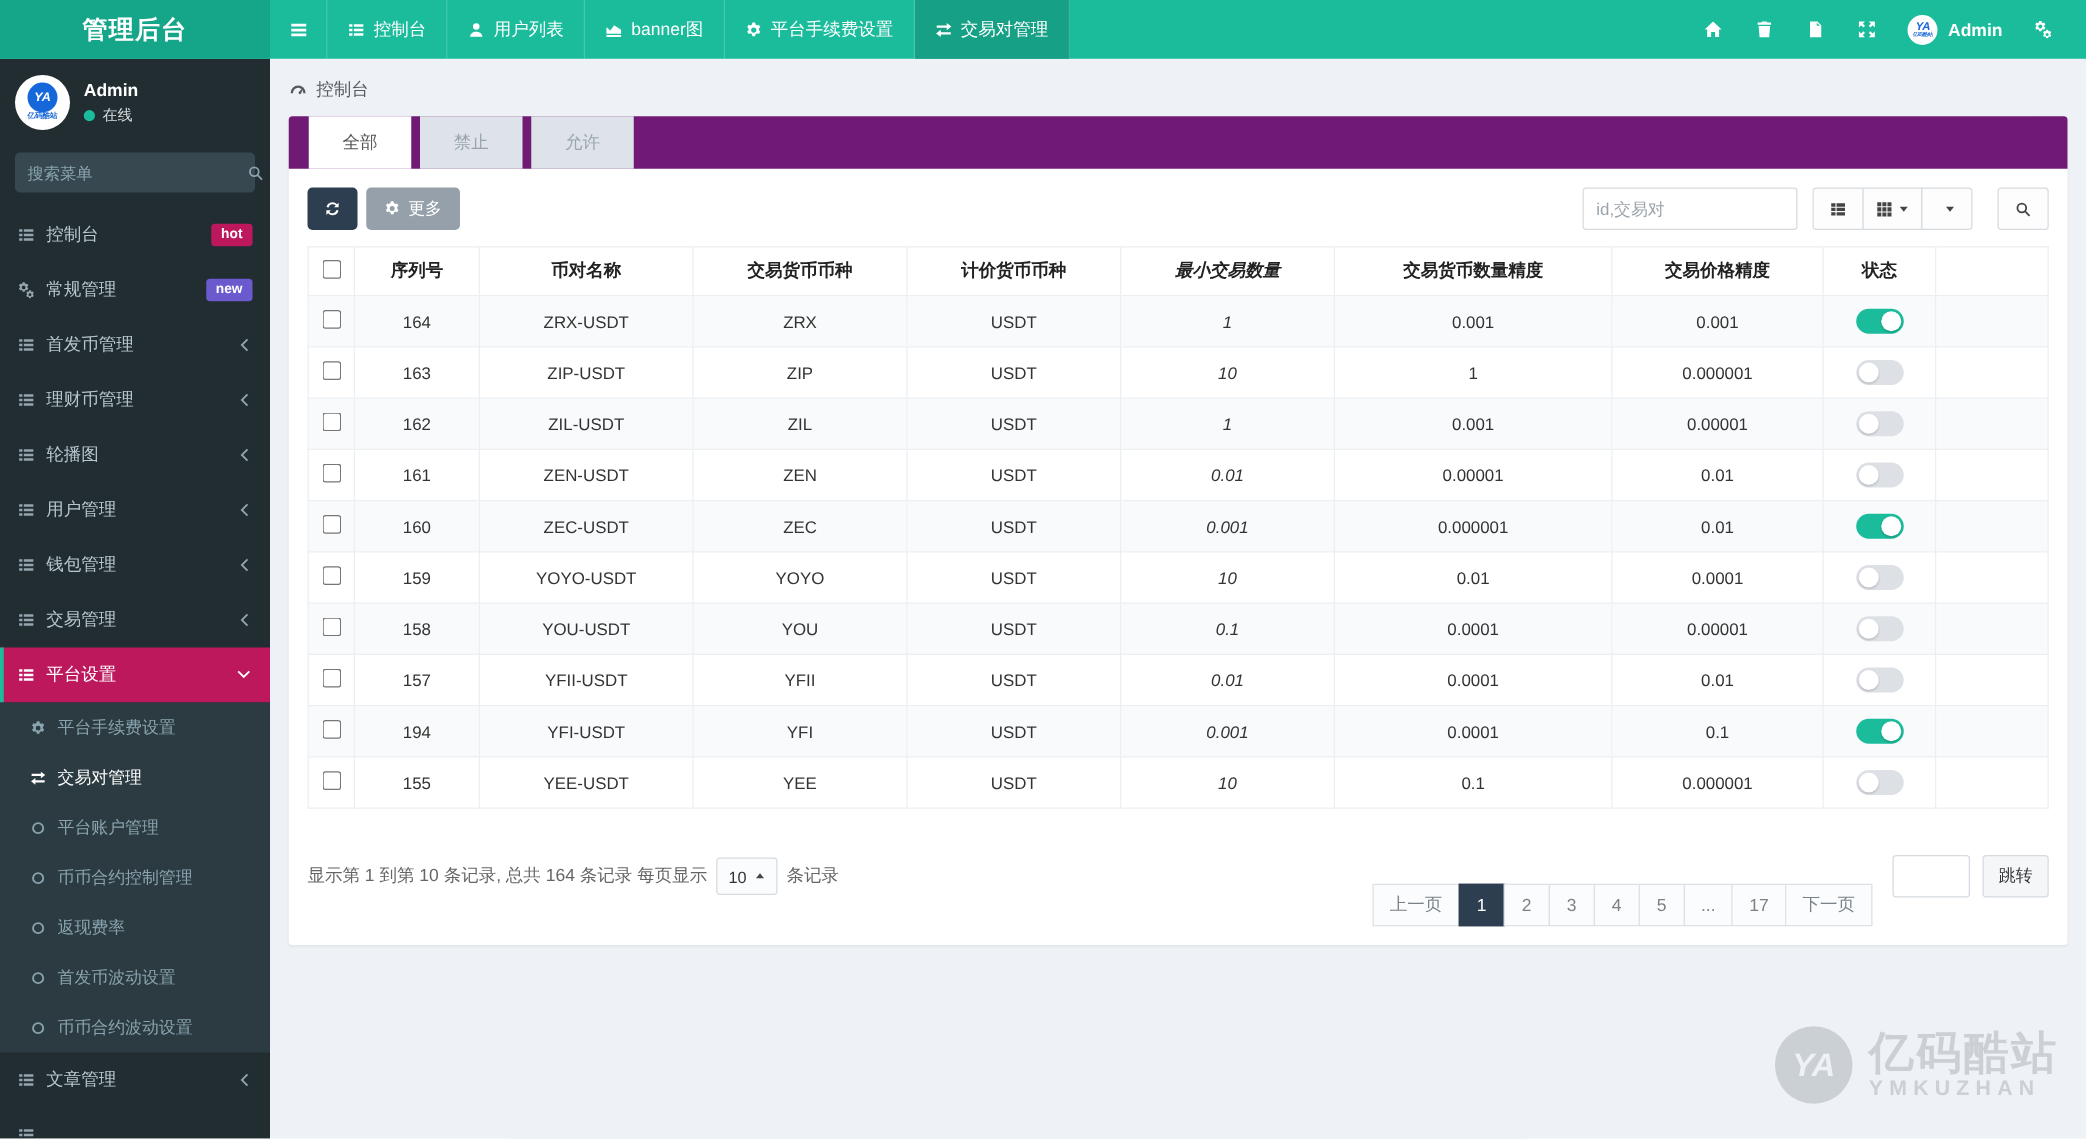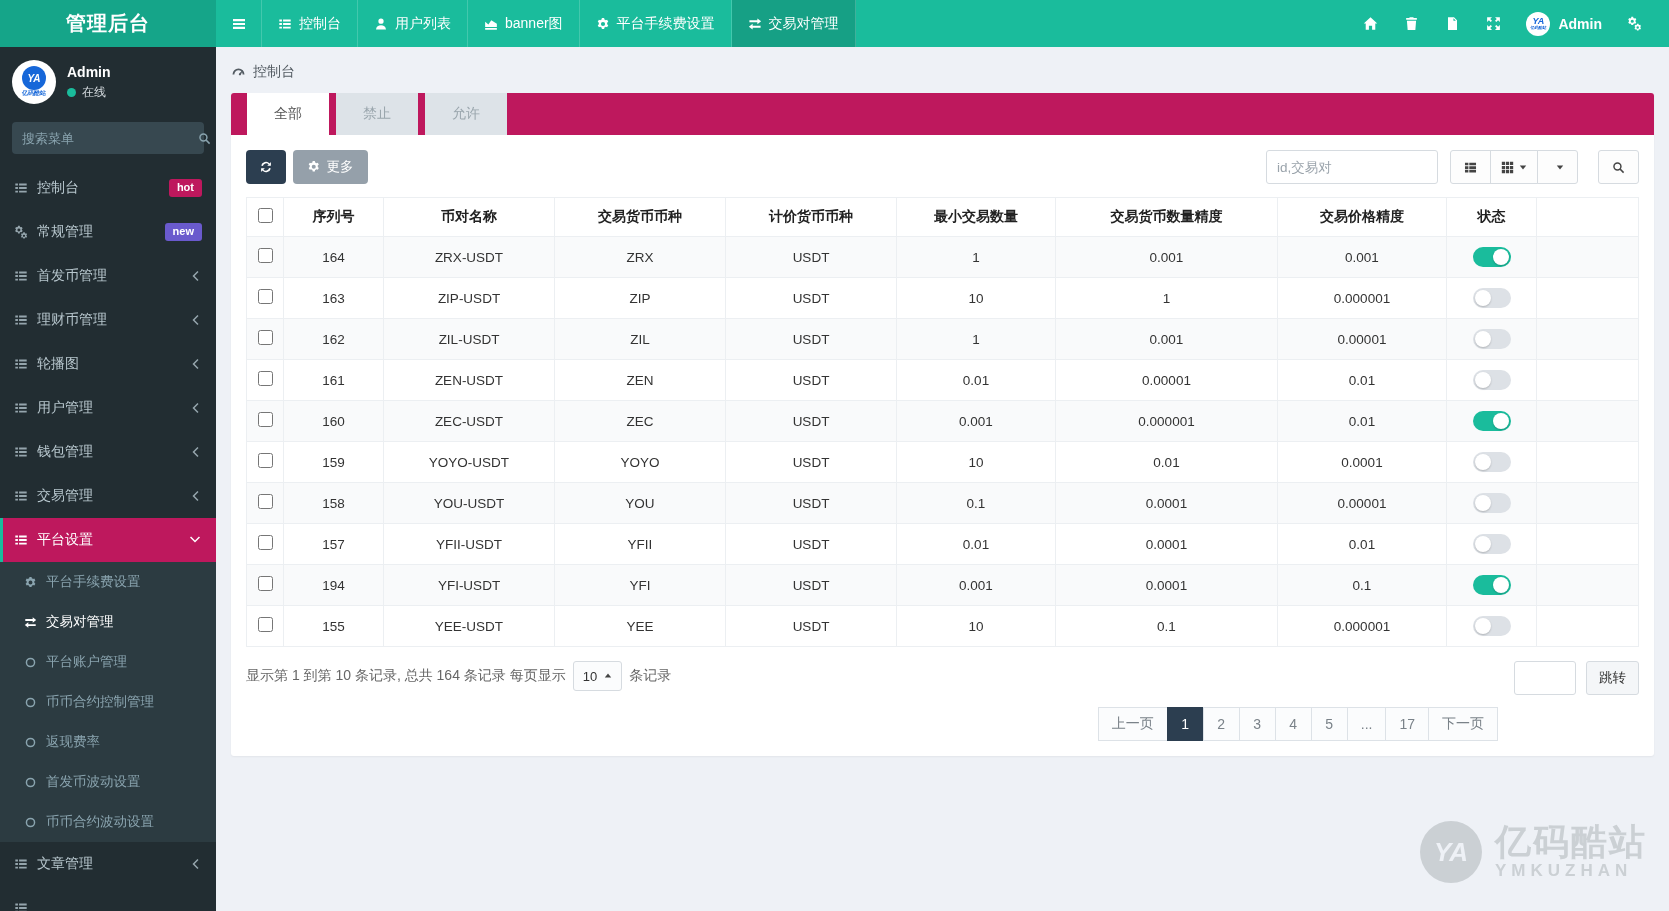--- a/index.html
+++ b/index.html
@@ -47,21 +47,21 @@
   .submenu-item { height: 40px; display: flex; align-items: center; gap: 9px; padding: 0 14px 0 24px; color: #8aa4af; font-size: 13.5px; cursor: pointer; }
   .submenu-item .icon { font-size: 13px; }
   .submenu-item.active { color: #fff; }
 
   
   .content { position: absolute; top: 47px; left: 216px; right: 0; bottom: 0; overflow: hidden; }
   .breadcrumb { display: flex; align-items: center; gap: 7px; padding: 16px 15px 12px; color: #545c63; font-size: 14px; }
   .breadcrumb .icon { font-size: 15px; color: #545c63; }
 
   .card { margin: 0 15px; background: #fff; border-radius: 3px; box-shadow: 0 1px 2px rgba(0,0,0,.05); }
-  .tab-strip { background: #be185d; display: flex; gap: 7px; padding: 0 0 0 16px; height: 42px; align-items: stretch; border-radius: 3px 3px 0 0; }
+  .tab-strip { background: #701a75; display: flex; gap: 7px; padding: 0 0 0 16px; height: 42px; align-items: stretch; border-radius: 3px 3px 0 0; }
   .tab { padding: 0 27px; display: flex; align-items: center; font-size: 14px; color: #9aa6ad; background: #dde3e8; cursor: pointer; margin-top: 0; }
   .tab.active { background: #fff; color: #555; }
 
   .card-body { padding: 15px; }
   .toolbar { display: flex; align-items: center; margin-bottom: 13px; }
   .btn { border: none; cursor: pointer; font-family: Liberation Mono, monospace; display: inline-flex; align-items: center; justify-content: center; gap: 6px; }
   .btn-refresh { width: 40px; height: 34px; border-radius: 4px; background: #2c3e50; color: #fff; font-size: 14px; }
   .btn-more { height: 34px; margin-left: 7px; padding: 0 14px; border-radius: 4px; background: #95a0aa; color: #fff; font-size: 13.5px; }
   .toolbar-right { margin-left: auto; display: flex; align-items: center; }
   .tb-search { width: 172px; height: 34px; border: 1px solid #d6dbe0; border-radius: 3px; padding: 0 10px; font-size: 13.5px; color: #333; font-family: inherit; outline: none; }
@@ -75,32 +75,32 @@
 
   table.grid { width: 100%; border-collapse: collapse; font-size: 13.5px; color: #333; table-layout: fixed; }
   .grid th, .grid td { border: 1px solid #eceff2; text-align: center; padding: 10px 6px; overflow: hidden; }
   .grid th { font-weight: bold; font-size: 14px; color: #222; background: #fff; }
   .grid tbody tr:nth-child(odd) td { background: #f9fafb; }
   .grid th:nth-child(1), .grid td:nth-child(1) { width: 37px; }
   .grid th:nth-child(2), .grid td:nth-child(2) { width: 100px; }
   .grid th:nth-child(3), .grid td:nth-child(3) { width: 171px; }
   .grid th:nth-child(4), .grid td:nth-child(4) { width: 171px; }
   .grid th:nth-child(5), .grid td:nth-child(5) { width: 171px; }
-  .grid th:nth-child(6), .grid td:nth-child(6) { width: 159px; }
+  .grid th:nth-child(6), .grid td:nth-child(6) { width: 171px; font-style: italic; }
   .grid th:nth-child(7), .grid td:nth-child(7) { width: 222px; }
   .grid th:nth-child(8), .grid td:nth-child(8) { width: 169px; }
   .grid th:nth-child(9), .grid td:nth-child(9) { width: 90px; }
   .grid input[type="checkbox"] { width: 15px; height: 15px; accent-color: #1abc9c; cursor: pointer; }
 
   .toggle { width: 38px; height: 20px; border-radius: 10px; background: #dde1e6; display: inline-block; position: relative; vertical-align: middle; cursor: pointer; }
   .toggle .knob { position: absolute; top: 2px; left: 2px; width: 16px; height: 16px; border-radius: 50%; background: #fff; box-shadow: 0 1px 2px rgba(0,0,0,.2); }
   .toggle.on { background: #1abc9c; }
   .toggle.on .knob { left: 20px; }
 
-  .table-footer { display: flex; align-items: flex-start; margin-top: 14px; }
+  .table-footer { display: flex; align-items: center; margin-top: 14px; }
   .info { display: flex; align-items: center; gap: 7px; font-size: 14px; color: #666; }
   .page-size { height: 30px; border: 1px solid #d6dbe0; border-radius: 3px; background: #fbfcfd; display: flex; align-items: center; gap: 7px; padding: 0 9px; font-size: 13px; color: #333; cursor: pointer; }
   .pagination { margin-left: auto; display: flex; margin-top: 46px; }
   .page-btn { min-width: 37px; height: 34px; padding: 0 13px; display: flex; align-items: center; justify-content: center; border: 1px solid #dde2e7; background: #fbfcfd; color: #7a8289; font-size: 14px; margin-left: -1px; cursor: pointer; }
   .page-btn:first-child { margin-left: 0; }
   .page-btn.active { background: #2c3e50; border-color: #2c3e50; color: #fff; }
   .jump-input { width: 62px; height: 34px; border: 1px solid #d6dbe0; border-radius: 3px; margin-left: 16px; outline: none; padding: 0 8px; font-family: inherit; font-size: 14px; }
   .btn-jump { height: 34px; margin-left: 10px; padding: 0 12px; background: #f4f6f8; border: 1px solid #d6dbe0; border-radius: 3px; color: #333; font-size: 13.5px; cursor: pointer; }
 
   

